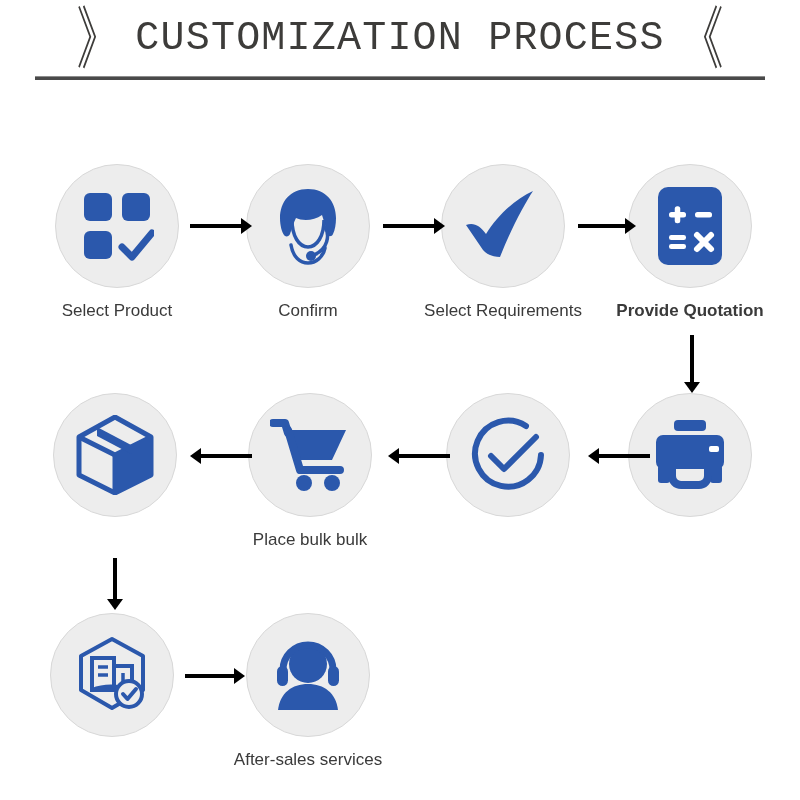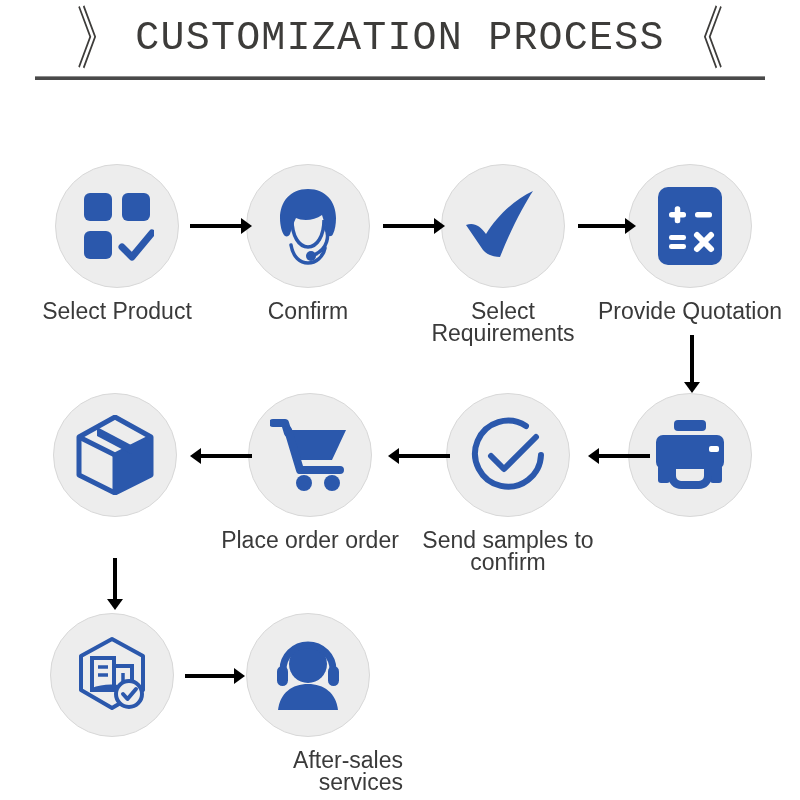--- a/index.html
+++ b/index.html
@@ -79,21 +79,21 @@
     background: #ededed;
     border: 1px solid #d8d8d8;
     box-sizing: border-box;
     display: flex;
     align-items: center;
     justify-content: center;
   }
   .circle svg { display: block; }
   .step-label {
     margin-top: 12px;
-    font-size: 23px;
+    font-size: 17px;
     line-height: 22px;
     color: #3a3a3a;
     font-family: "Liberation Sans", sans-serif;
     white-space: pre-line;
   }
 
   
   .arrow-h, .arrow-v {
     position: absolute;
   }
@@ -147,21 +147,21 @@
       <div class="circle">
         <span>
     <svg width="80" height="70" viewBox="0 0 80 70">
       <path d="M3 34 C10 31 17 34 23 43 C34 25 52 8 70 0
                C62 12 47 40 37 66 C31 66 24 64 20 59 Z" fill="#2B58AC"></path>
     </svg>
         </span>
       </div>
       <div class="step-label">Select Requirements</div>
     </div>
-    <div class="step" style="left: 690px; top: 164px;">
+    <div class="step" style="left: 690px; top: 164px; font-weight: bold;">
       <div class="circle">
         <span>
     <svg width="66" height="80" viewBox="0 0 66 80">
       <rect x="1" y="1" width="64" height="78" rx="10" fill="#2B58AC"></rect>
       <g fill="#ffffff">
         <rect x="12" y="26" width="17" height="5.5" rx="2.5"></rect>
         <rect x="17.75" y="20.25" width="5.5" height="17" rx="2.5"></rect>
         <rect x="38" y="26" width="17" height="5.5" rx="2.5"></rect>
         <rect x="12" y="49" width="17" height="5" rx="2.3"></rect>
         <rect x="12" y="58" width="17" height="5" rx="2.3"></rect>
@@ -192,35 +192,34 @@
     </div>
     <div class="step" style="left: 508px; top: 393px;">
       <div class="circle">
         <span>
     <svg width="78" height="78" viewBox="0 0 78 78">
       <path d="M57 10 A33 33 0 1 0 72 39" fill="none" stroke="#2B58AC" stroke-width="6" stroke-linecap="round"></path>
       <path d="M22 40 L35 53 L67 21" fill="none" stroke="#2B58AC" stroke-width="6" stroke-linecap="round" stroke-linejoin="round"></path>
     </svg>
         </span>
       </div>
-      <div class="step-label">Send samples to confirm</div>
     </div>
     <div class="step" style="left: 310px; top: 393px;">
       <div class="circle">
         <span>
     <svg width="80" height="74" viewBox="0 0 80 74">
       <path d="M3 5 h12 l3 10" fill="none" stroke="#2B58AC" stroke-width="8" stroke-linecap="round" stroke-linejoin="round"></path>
       <path d="M18 12 L76 12 L62 42 L28 42 Z" fill="#2B58AC"></path>
       <path d="M18 12 L30 52 L70 52" fill="none" stroke="#2B58AC" stroke-width="8" stroke-linecap="round" stroke-linejoin="round"></path>
       <ellipse cx="34" cy="65" rx="8" ry="8" fill="#2B58AC"></ellipse>
       <ellipse cx="62" cy="65" rx="8" ry="8" fill="#2B58AC"></ellipse>
     </svg>
         </span>
       </div>
-      <div class="step-label">Place order order</div>
+      <div class="step-label">Place bulk bulk</div>
     </div>
     <div class="step" style="left: 115px; top: 393px;">
       <div class="circle">
         <span>
     <svg width="80" height="80" viewBox="0 0 80 80">
       <path d="M40 2 L76 22 L76 60 L40 78 L4 60 L4 22 Z" fill="none" stroke="#2B58AC" stroke-width="5" stroke-linejoin="round"></path>
       <path d="M4 22 L40 40 L76 22" fill="none" stroke="#2B58AC" stroke-width="5" stroke-linejoin="round"></path>
       <path d="M40 40 L40 78" fill="none" stroke="#2B58AC" stroke-width="5"></path>
       <path d="M40 40 L76 22 L76 60 L40 78 Z" fill="#2B58AC"></path>
       <path d="M22 12 L58 31 L58 40 L22 21 Z" fill="#2B58AC"></path>
@@ -238,21 +237,21 @@
       <line x1="25" y1="39" x2="35" y2="39" stroke="#2B58AC" stroke-width="3.5"></line>
       <rect x="41" y="30" width="18" height="24" fill="none" stroke="#2B58AC" stroke-width="4"></rect>
       <line x1="50" y1="37" x2="50" y2="47" stroke="#2B58AC" stroke-width="3.5"></line>
       <path d="M19 54 C32 49 46 50 59 54" fill="none" stroke="#2B58AC" stroke-width="4"></path>
       <circle cx="56" cy="58" r="13" fill="#ededed" stroke="#2B58AC" stroke-width="4"></circle>
       <path d="M50 58 L54.5 63 L63 53" fill="none" stroke="#2B58AC" stroke-width="4" stroke-linecap="round" stroke-linejoin="round"></path>
     </svg>
         </span>
       </div>
     </div>
-    <div class="step" style="left: 308px; top: 613px; text-align: right;">
+    <div class="step" style="left: 308px; top: 613px;">
       <div class="circle">
         <span>
     <svg width="80" height="74" viewBox="0 0 80 74">
       <circle cx="40" cy="26" r="19" fill="#2B58AC"></circle>
       <path d="M15 32 A25 25 0 0 1 65 32" fill="none" stroke="#2B58AC" stroke-width="7" stroke-linecap="round"></path>
       <rect x="9" y="28" width="11" height="20" rx="5.5" fill="#2B58AC"></rect>
       <rect x="60" y="28" width="11" height="20" rx="5.5" fill="#2B58AC"></rect>
       <path d="M10 72 C12 55 24 46 40 46 C56 46 68 55 70 72 Z" fill="#2B58AC"></path>
     </svg>
         </span>

